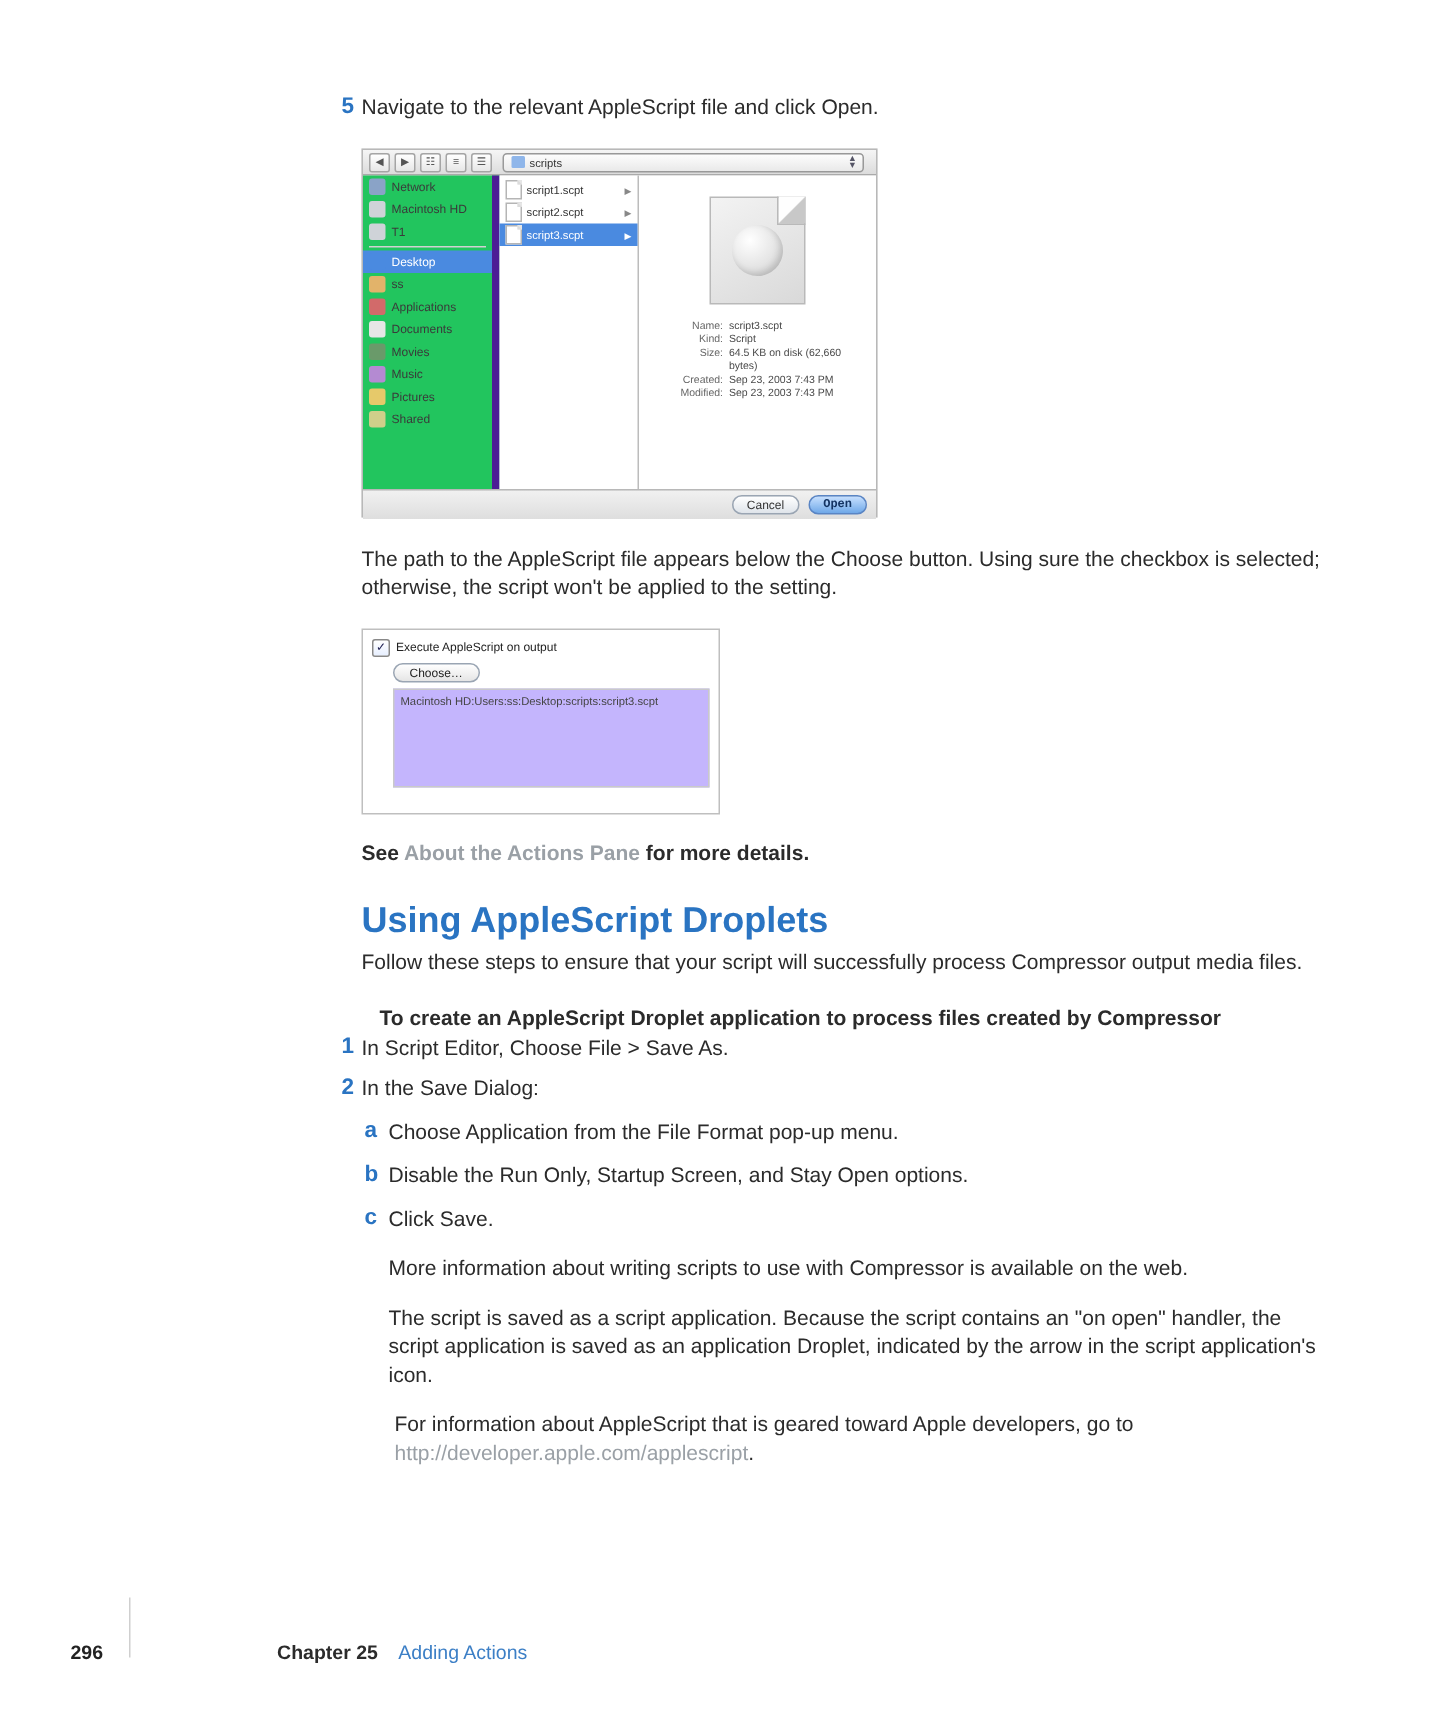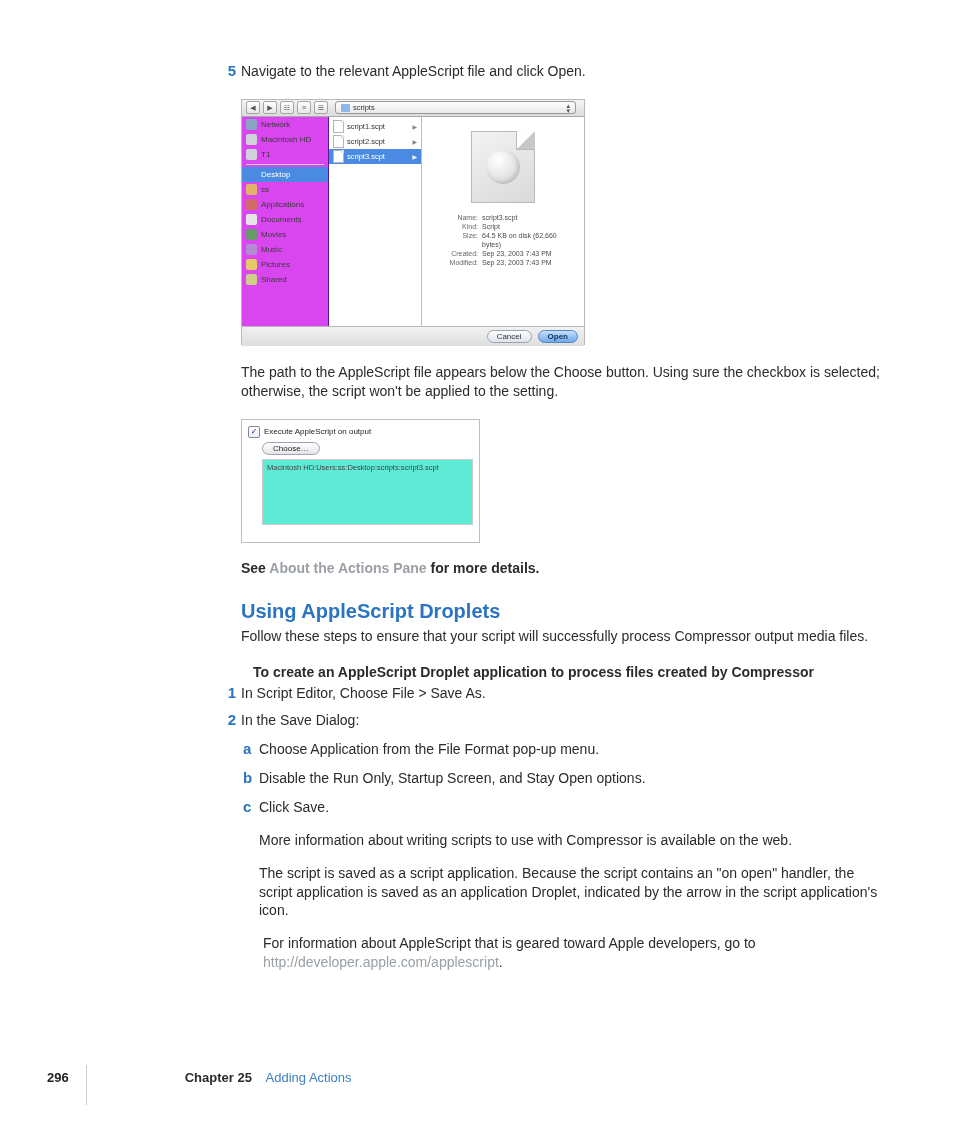--- a/index.html
+++ b/index.html
@@ -28,21 +28,21 @@
     position: absolute;
   }
   .body-text {
     font-size: 14px;
     line-height: 1.35;
     color: #2b2b2b;
   }
   .h2 {
     color: #2a74c2;
     font-weight: 600;
-    font-size: 20px;
+    font-size: 24px;
     margin: 0 0 4px 0;
   }
   .bold {
     font-weight: 700;
   }
   .link-grey {
     color: #9aa0a6;
     text-decoration: none;
   }
   .row-step {
@@ -113,22 +113,22 @@
     padding: 0 5px;
     font-size: 7.5px;
     justify-content: space-between;
   }
   .dlg1-body {
     display: flex;
     height: 209px;
   }
   .sidebar {
     width: 86px;
-    background: #d946ef;
-    border-right: 1px solid #4c1d95;
+    background: #22c55e;
+    border-right: 5px solid #4c1d95;
     overflow: hidden;
   }
   .side-item {
     display: flex;
     align-items: center;
     gap: 4px;
     padding: 2px 4px;
     font-size: 8px;
     color: #3a3a3a;
   }
@@ -223,20 +223,21 @@
     padding:1px 9px;
     border:1px solid #9aa5b3;
     border-radius:7px;
     background: linear-gradient(#ffffff,#dfe4ea);
   }
   .aqua-btn.default{
     background: linear-gradient(#c7e0ff,#6fa8e8);
     border-color:#5a85c4;
     color:#143463;
     font-weight:600;
+    font-family:Liberation Mono, monospace;
   }
   
   .pane2{
     width: 225px;
     height: 110px;
     border:1px solid #bfbfbf;
     background:#fff;
     font-family:"Lucida Grande",Arial,sans-serif;
     font-size:8px;
     padding:6px;
@@ -254,31 +255,31 @@
     margin-left:14px;
     padding:1px 10px;
     border:1px solid #9aa5b3;
     border-radius:8px;
     background:linear-gradient(#fff,#e5e5e5);
     font-size:8px;
   }
   .pathbox{
     margin:4px 0 0 14px;
     border:1px solid #c9c9c9;
-    background:#5eead4;
+    background:#c4b5fd;
     height:58px;
     padding:3px 4px;
     font-size:7.5px;
     color:#444;
   }
   
   .footer {
     position:absolute;
     left: 47px;
-    bottom: 60px;
+    bottom: 36px;
     width: 850px;
     font-size: 13px;
     display:flex;
     align-items:center;
     gap: 116px;
   }
   .pnum { font-weight:700; color:#222; }
   .chap { color:#2b2b2b; font-weight:600;}
   .chap-title{ color:#3c7fc6; margin-left:10px;}
   .vline{

